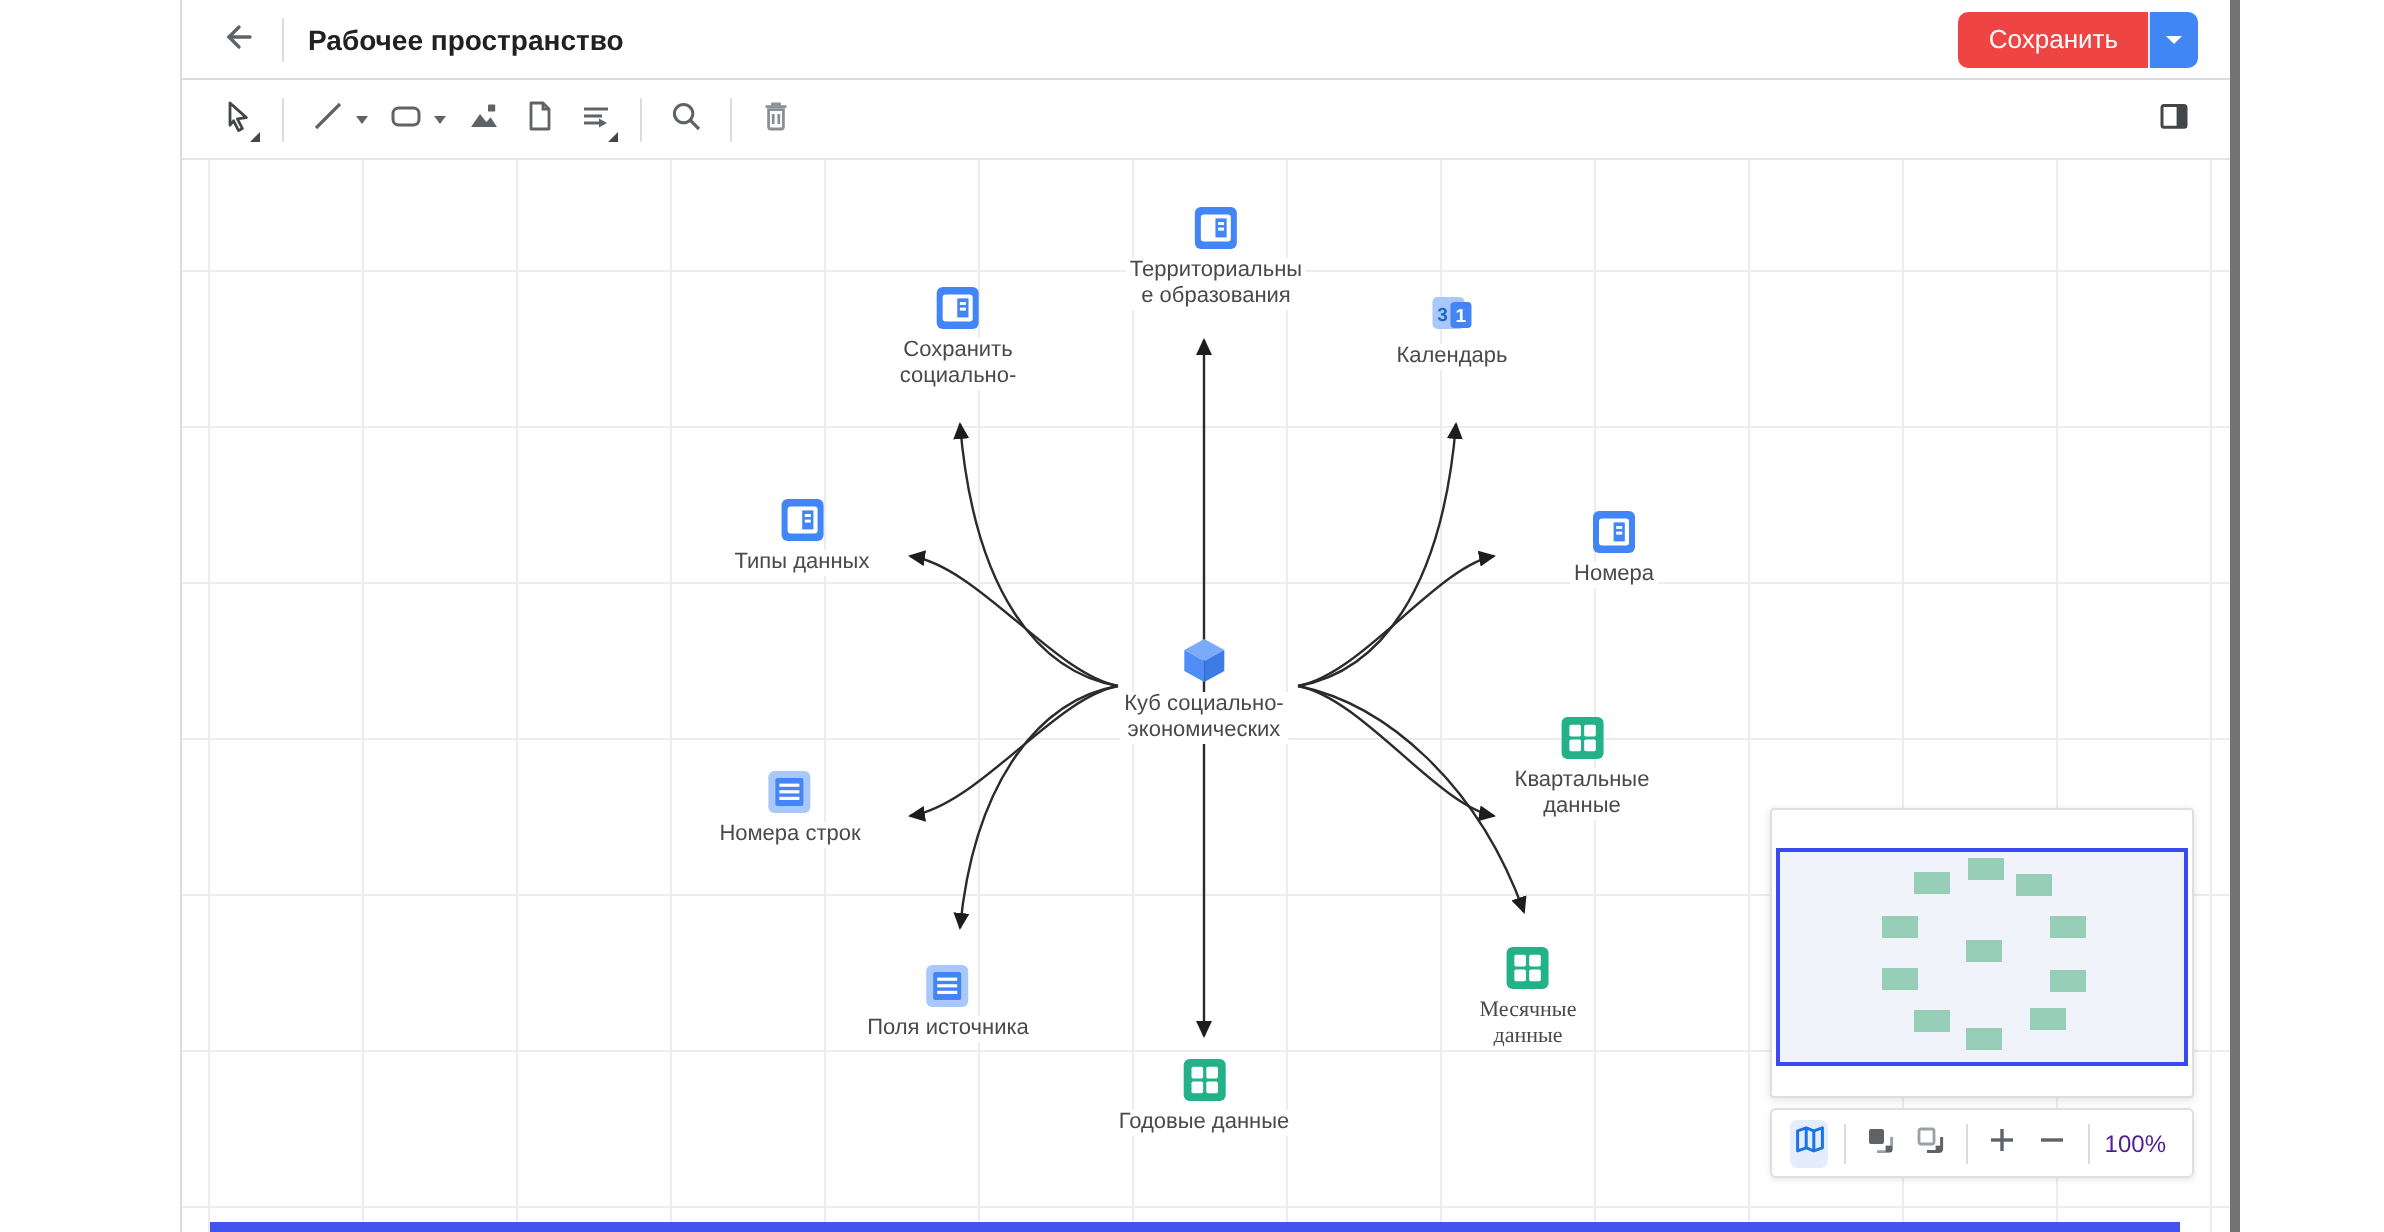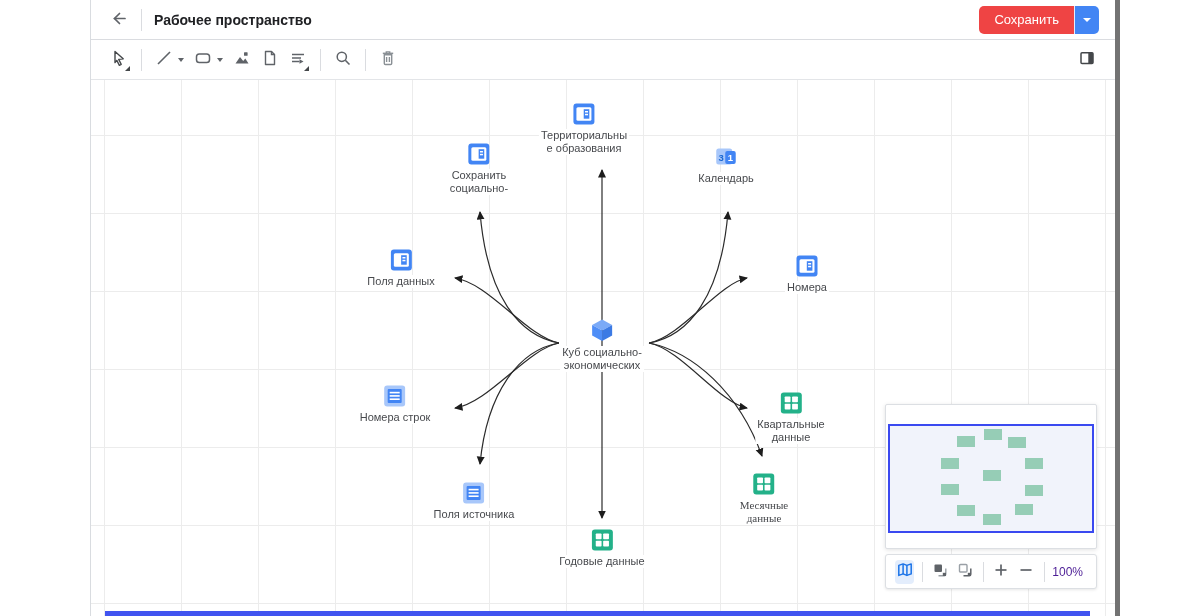--- a/index.html
+++ b/index.html
@@ -186,21 +186,21 @@
         <path d="M 468 343 C 436 337 398 283 364 278" fill="none" stroke="#2b2b2b" stroke-width="1.2" marker-end="url(#ah)"></path>
         <path d="M 468 343 C 436 349 398 403 364 408" fill="none" stroke="#2b2b2b" stroke-width="1.2" marker-end="url(#ah)"></path>
         <path d="M 468 343 C 428 350 396 392 389 464" fill="none" stroke="#2b2b2b" stroke-width="1.2" marker-end="url(#ah)"></path>
         <path d="M 558 343 C 598 336 630 296 637 212" fill="none" stroke="#2b2b2b" stroke-width="1.2" marker-end="url(#ah)"></path>
         <path d="M 558 343 C 590 337 628 283 656 278" fill="none" stroke="#2b2b2b" stroke-width="1.2" marker-end="url(#ah)"></path>
         <path d="M 558 343 C 590 349 628 403 656 408" fill="none" stroke="#2b2b2b" stroke-width="1.2" marker-end="url(#ah)"></path>
         <path d="M 558 343 C 602 352 648 392 671 456" fill="none" stroke="#2b2b2b" stroke-width="1.2" marker-end="url(#ah)"></path>
       </g>
   </svg>
   <div id="nodes-layer">
-      <div class="node" style="left: 493px; top: 103px;">
+      <div class="node" style="left: 517px; top: 103px;">
         <div class="node-icon">
           <svg width="22" height="22" viewBox="0 0 22 22">
             <rect x="0.5" y="0.5" width="21" height="21" rx="3" fill="#4285f4"></rect>
             <rect x="3.5" y="4.2" width="15" height="13.5" rx="1.5" fill="#fff"></rect>
             <rect x="10.8" y="6.2" width="5.6" height="9.5" fill="#4285f4"></rect>
             <rect x="12.1" y="8" width="3" height="1.5" fill="#fff"></rect>
             <rect x="12.1" y="10.8" width="3" height="1.5" fill="#fff"></rect>
           </svg>
         </div>
         <div class="node-label">Территориальны
@@ -233,21 +233,21 @@
       <div class="node" style="left: 310px; top: 249px;">
         <div class="node-icon">
           <svg width="22" height="22" viewBox="0 0 22 22">
             <rect x="0.5" y="0.5" width="21" height="21" rx="3" fill="#4285f4"></rect>
             <rect x="3.5" y="4.2" width="15" height="13.5" rx="1.5" fill="#fff"></rect>
             <rect x="10.8" y="6.2" width="5.6" height="9.5" fill="#4285f4"></rect>
             <rect x="12.1" y="8" width="3" height="1.5" fill="#fff"></rect>
             <rect x="12.1" y="10.8" width="3" height="1.5" fill="#fff"></rect>
           </svg>
         </div>
-        <div class="node-label">Поля данных</div>
+        <div class="node-label">Типы данных</div>
       </div>
       <div class="node" style="left: 716px; top: 255px;">
         <div class="node-icon">
           <svg width="22" height="22" viewBox="0 0 22 22">
             <rect x="0.5" y="0.5" width="21" height="21" rx="3" fill="#4285f4"></rect>
             <rect x="3.5" y="4.2" width="15" height="13.5" rx="1.5" fill="#fff"></rect>
             <rect x="10.8" y="6.2" width="5.6" height="9.5" fill="#4285f4"></rect>
             <rect x="12.1" y="8" width="3" height="1.5" fill="#fff"></rect>
             <rect x="12.1" y="10.8" width="3" height="1.5" fill="#fff"></rect>
           </svg>
@@ -270,21 +270,21 @@
           <svg width="22" height="22" viewBox="0 0 22 22">
             <rect x="0.5" y="0.5" width="21" height="21" rx="3" fill="#a8c7fa"></rect>
             <rect x="4" y="4" width="14" height="14" rx="1" fill="#4285f4"></rect>
             <rect x="6" y="6.8" width="10" height="1.6" fill="#fff"></rect>
             <rect x="6" y="10.1" width="10" height="1.6" fill="#fff"></rect>
             <rect x="6" y="13.4" width="10" height="1.6" fill="#fff"></rect>
           </svg>
         </div>
         <div class="node-label">Номера строк</div>
       </div>
-      <div class="node" style="left: 700px; top: 392px;">
+      <div class="node" style="left: 700px; top: 358px;">
         <div class="node-icon">
           <svg width="22" height="22" viewBox="0 0 22 22">
             <rect x="0.5" y="0.5" width="21" height="21" rx="3" fill="#23b189"></rect>
             <rect x="4.4" y="4.4" width="5.8" height="5.8" rx="0.8" fill="#fff"></rect>
             <rect x="11.8" y="4.4" width="5.8" height="5.8" rx="0.8" fill="#fff"></rect>
             <rect x="4.4" y="11.8" width="5.8" height="5.8" rx="0.8" fill="#fff"></rect>
             <rect x="11.8" y="11.8" width="5.8" height="5.8" rx="0.8" fill="#fff"></rect>
           </svg>
         </div>
         <div class="node-label">Квартальные

